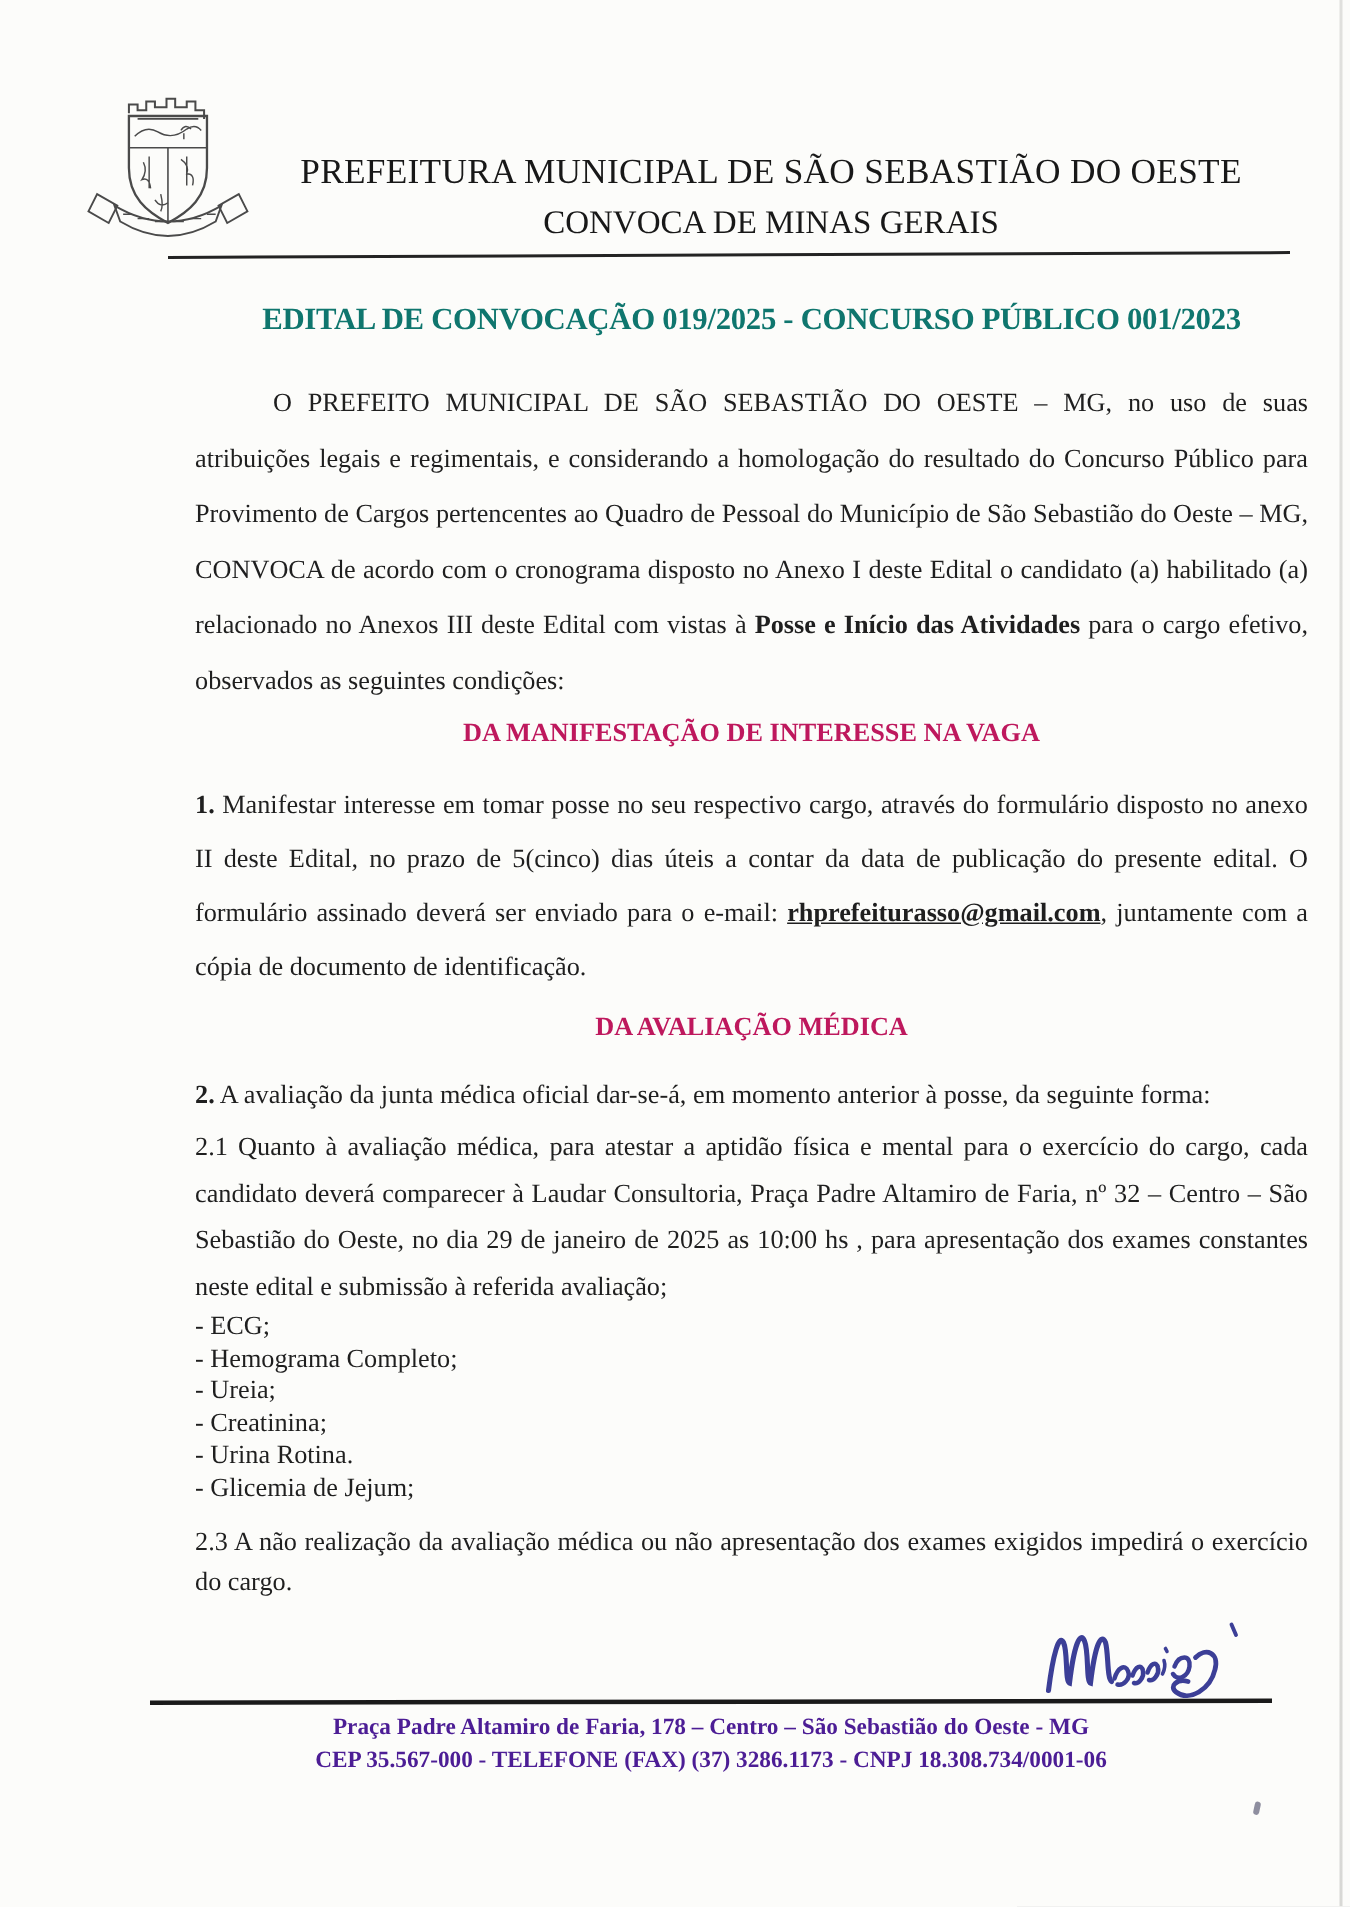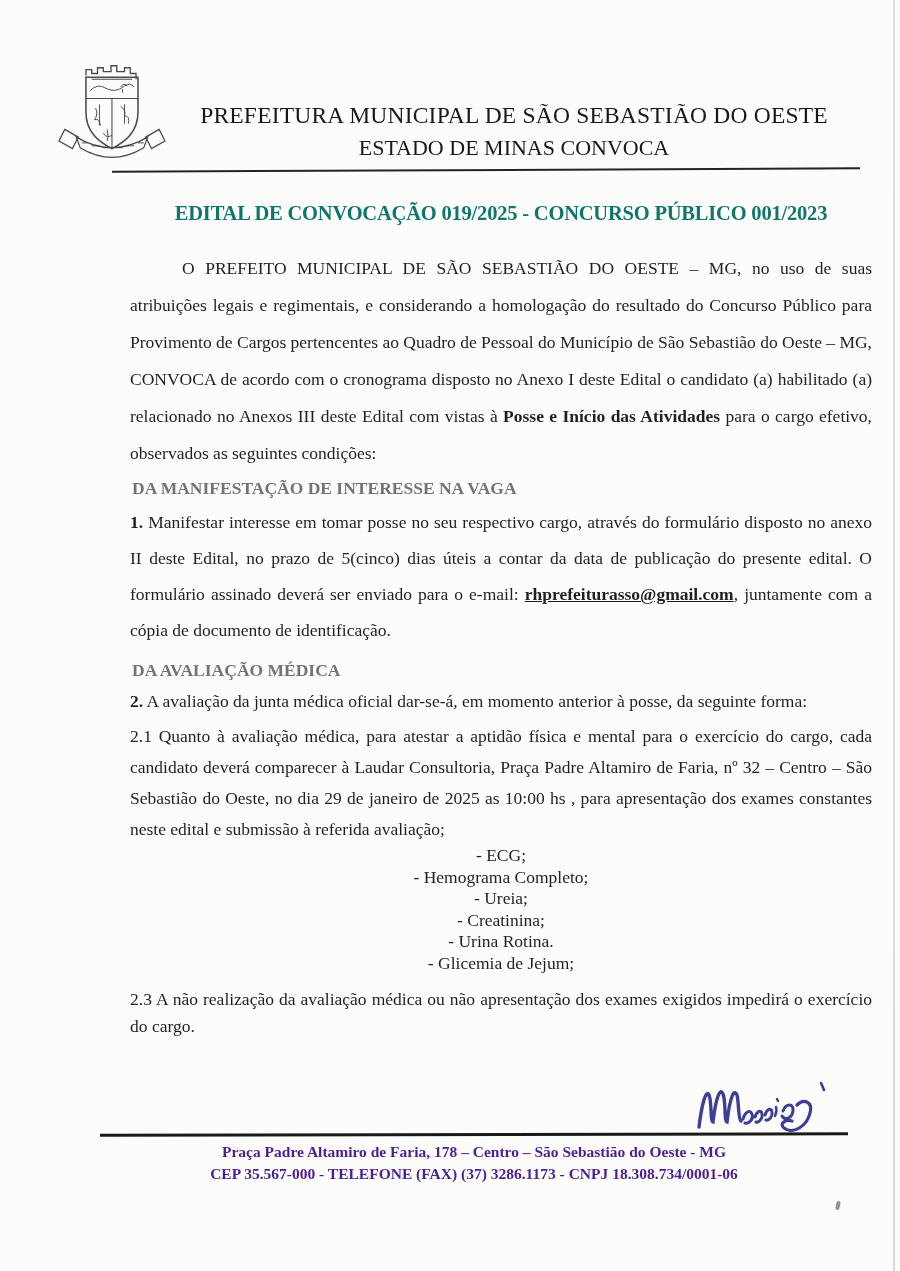--- a/index.html
+++ b/index.html
@@ -36,30 +36,30 @@
     letter-spacing:-0.2px;
   }
   
   .content {
     position:absolute; left:130px; top:250px; width:742px;
     font-size:17.5px; line-height:37px; text-align:justify;
   }
   .content p { margin:0; }
   p.intro { text-indent:52px; }
   h3.sec {
-    margin:2px; font-size:17.5px; font-weight:bold; color:#737373;
-    line-height:28px; text-align:left;
+    margin:16px; font-size:17.5px; font-weight:bold; color:#be185d;
+    line-height:28px; text-align:center;
   }
   h3.sec1 { margin-top:2px; }
   h3.sec2 { margin-top:8px; }
   p.item1 { line-height:36px; }
   p.item2 { line-height:31px; }
   p.item2-1 { line-height:31px; margin-top:4px; }
   p.item2-2 { line-height:30px; }
-  .exam-list { margin:0; padding:0; list-style:none; line-height:21.5px; text-align:center; }
+  .exam-list { margin:0; padding:0; list-style:none; line-height:21.5px; text-align:left; }
   p.item2-3 { margin-top:12px; line-height:27px; }
   .bold { font-weight:bold; }
   .email { font-weight:bold; text-decoration:underline; }
   
   .signature { position:absolute; left:693px; top:1075px; width:148px; height:62px; }
   .footer-rule {
     position:absolute; left:100px; top:1133px; width:748px; height:3px;
     background:#1a1a1a; transform:rotate(-0.1deg);
   }
   .footer-text {
@@ -93,21 +93,21 @@
     <path d="M52,76 q4,6 9,2 M56,72 q2,8 0,12" stroke-width="1"></path>
 
     <path d="M12,72 l14,8 -6,12 -14,-8 z" stroke-width="1.3"></path>
     <path d="M110,72 l-14,8 6,12 14,-8 z" stroke-width="1.3"></path>
     <path d="M24,80 q37,22 74,0 l-4,11 q-33,20 -66,0 z" stroke-width="1.3"></path>
     <path d="M30,86 h6 M40,89 h8 M52,91 h8 M64,91 h8 M76,89 h8 M88,86 h6" stroke-width="1"></path>
   </svg>
 
   <div class="header-text">
     <div class="org">PREFEITURA MUNICIPAL DE SÃO SEBASTIÃO DO OESTE</div>
-    <div class="state">ESTADO DE MINAS CONVOCA</div>
+    <div class="state">CONVOCA DE MINAS GERAIS</div>
   </div>
   <div class="header-rule"></div>
 
   <div class="doc-title">EDITAL DE CONVOCAÇÃO 019/2025 - CONCURSO PÚBLICO 001/2023</div>
 
   <div class="content">
     <p class="intro"><span>O PREFEITO MUNICIPAL DE SÃO SEBASTIÃO DO OESTE – MG, no uso de suas atribuições legais e regimentais, e considerando a homologação do resultado do Concurso Público para Provimento de Cargos pertencentes ao Quadro de Pessoal do Município de São Sebastião do Oeste – MG, CONVOCA de acordo com o cronograma disposto no Anexo I deste Edital o candidato (a) habilitado (a) relacionado no Anexos III deste Edital com vistas à </span><span class="bold">Posse e Início das Atividades</span><span> para o cargo efetivo, observados as seguintes condições:</span></p>
 
     <h3 class="sec sec1">DA MANIFESTAÇÃO DE INTERESSE NA VAGA</h3>
     <p class="item1"><span class="bold">1.</span><span> Manifestar interesse em tomar posse no seu respectivo cargo, através do formulário disposto no anexo II deste Edital, no prazo de 5(cinco) dias úteis a contar da data de publicação do presente edital. O formulário assinado deverá ser enviado para o e-mail: </span><span class="email">rhprefeiturasso@gmail.com</span><span>, juntamente com a cópia de documento de identificação.</span></p>

